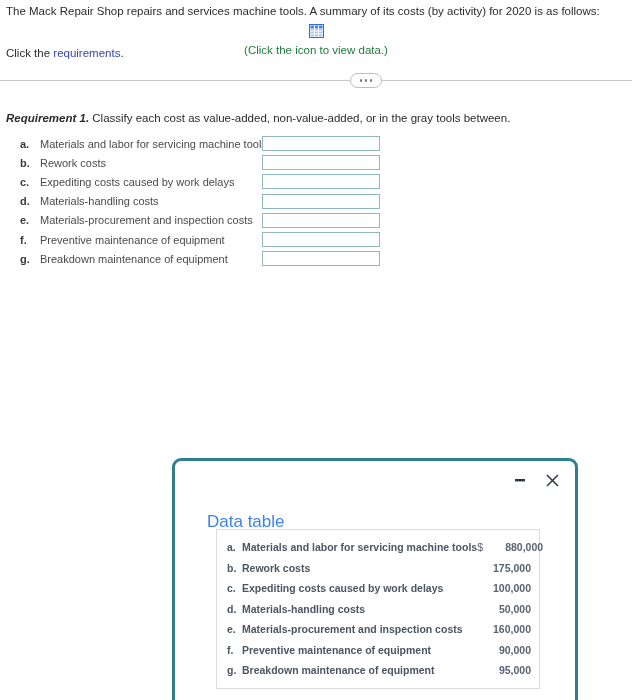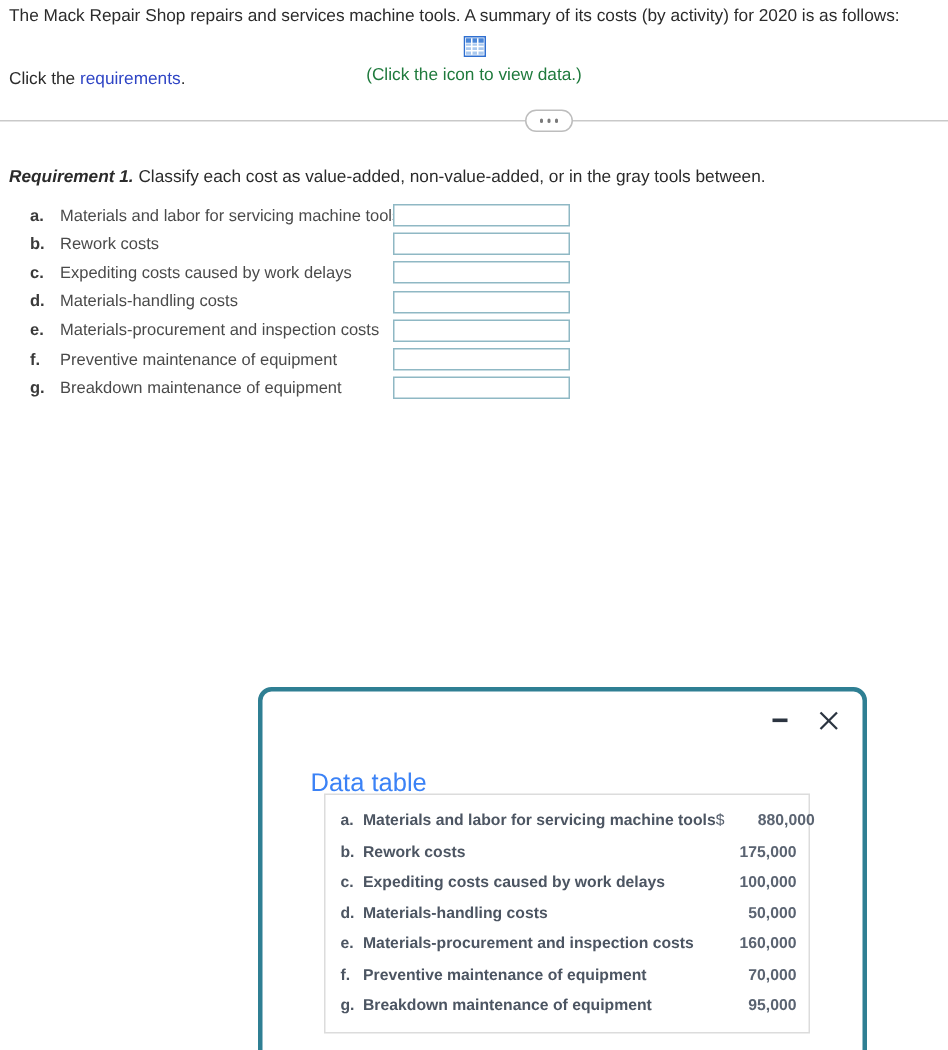--- a/index.html
+++ b/index.html
@@ -339,21 +339,21 @@
       <div class="trow">
         <span class="t-letter">e.</span>
         <span class="t-label">Materials-procurement and inspection costs</span>
         <span class="t-cur"></span>
         <span class="t-val">160,000</span>
       </div>
       <div class="trow">
         <span class="t-letter">f.</span>
         <span class="t-label">Preventive maintenance of equipment</span>
         <span class="t-cur"></span>
-        <span class="t-val">70,000</span>
+        <span class="t-val">90,000</span>
       </div>
       <div class="trow">
         <span class="t-letter">g.</span>
         <span class="t-label">Breakdown maintenance of equipment</span>
         <span class="t-cur"></span>
         <span class="t-val">95,000</span>
       </div>
     </div>
   </div>
 

